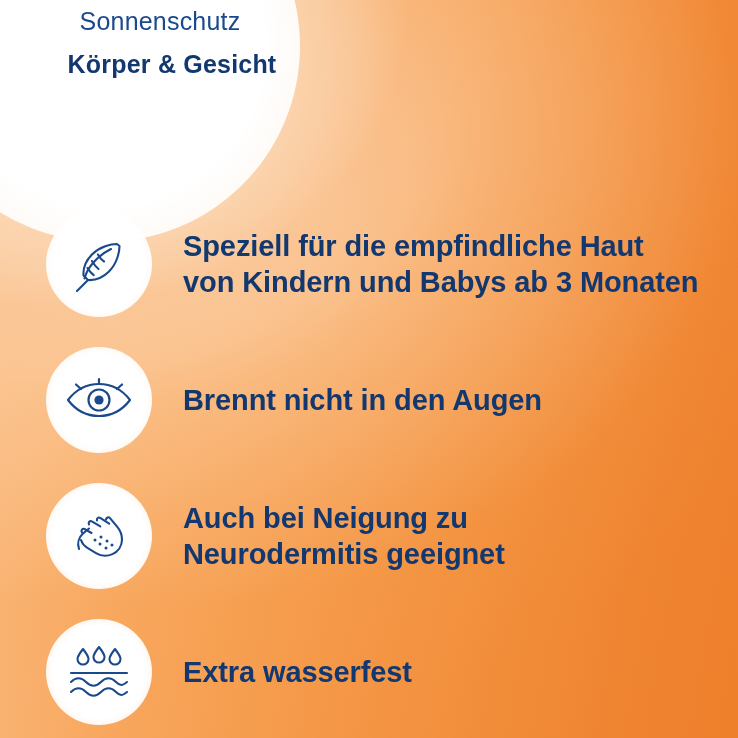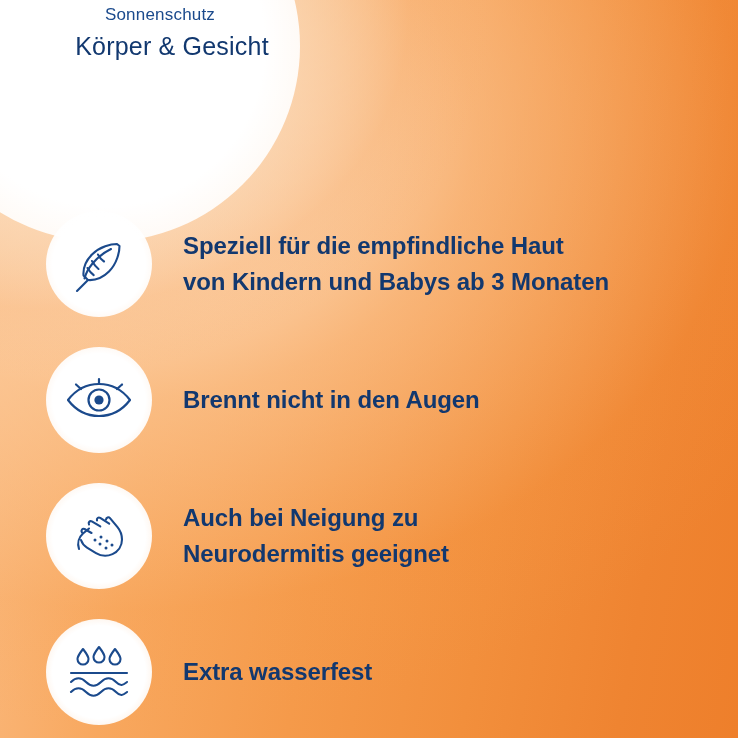--- a/index.html
+++ b/index.html
@@ -39,34 +39,34 @@
 
   .header-text {
     position: absolute;
     left: 0;
     top: 0;
     width: 320px;
     text-align: center;
     padding-top: 0;
   }
   .header-line1 {
-    font-size: 17px;
+    font-size: 25px;
     color: #1b4a8c;
     font-weight: 400;
     line-height: 30px;
     margin: 0;
-    padding-top: 0px;
+    padding-top: 6px;
     letter-spacing: 0.2px;
   }
   .header-line2 {
     font-size: 25px;
     color: #12386f;
-    font-weight: 400;
+    font-weight: 700;
     line-height: 32px;
-    margin: 0;
+    margin: 12px;
     letter-spacing: 0.2px;
     padding-left: 24px;
   }
 
   .features {
     position: absolute;
     left: 0;
     top: 196px;
     width: 738px;
   }
@@ -91,21 +91,21 @@
     justify-content: center;
   }
   .icon-badge svg {
     display: block;
   }
 
   .feature-text {
     margin-left: 31px;
     color: #12386f;
     font-weight: 700;
-    font-size: 24px;
+    font-size: 29px;
     line-height: 36px;
     letter-spacing: -0.1px;
     max-width: 560px;
   }
   .feature-text .ln {
     display: block;
     white-space: nowrap;
   }
 </style>
 </head>

